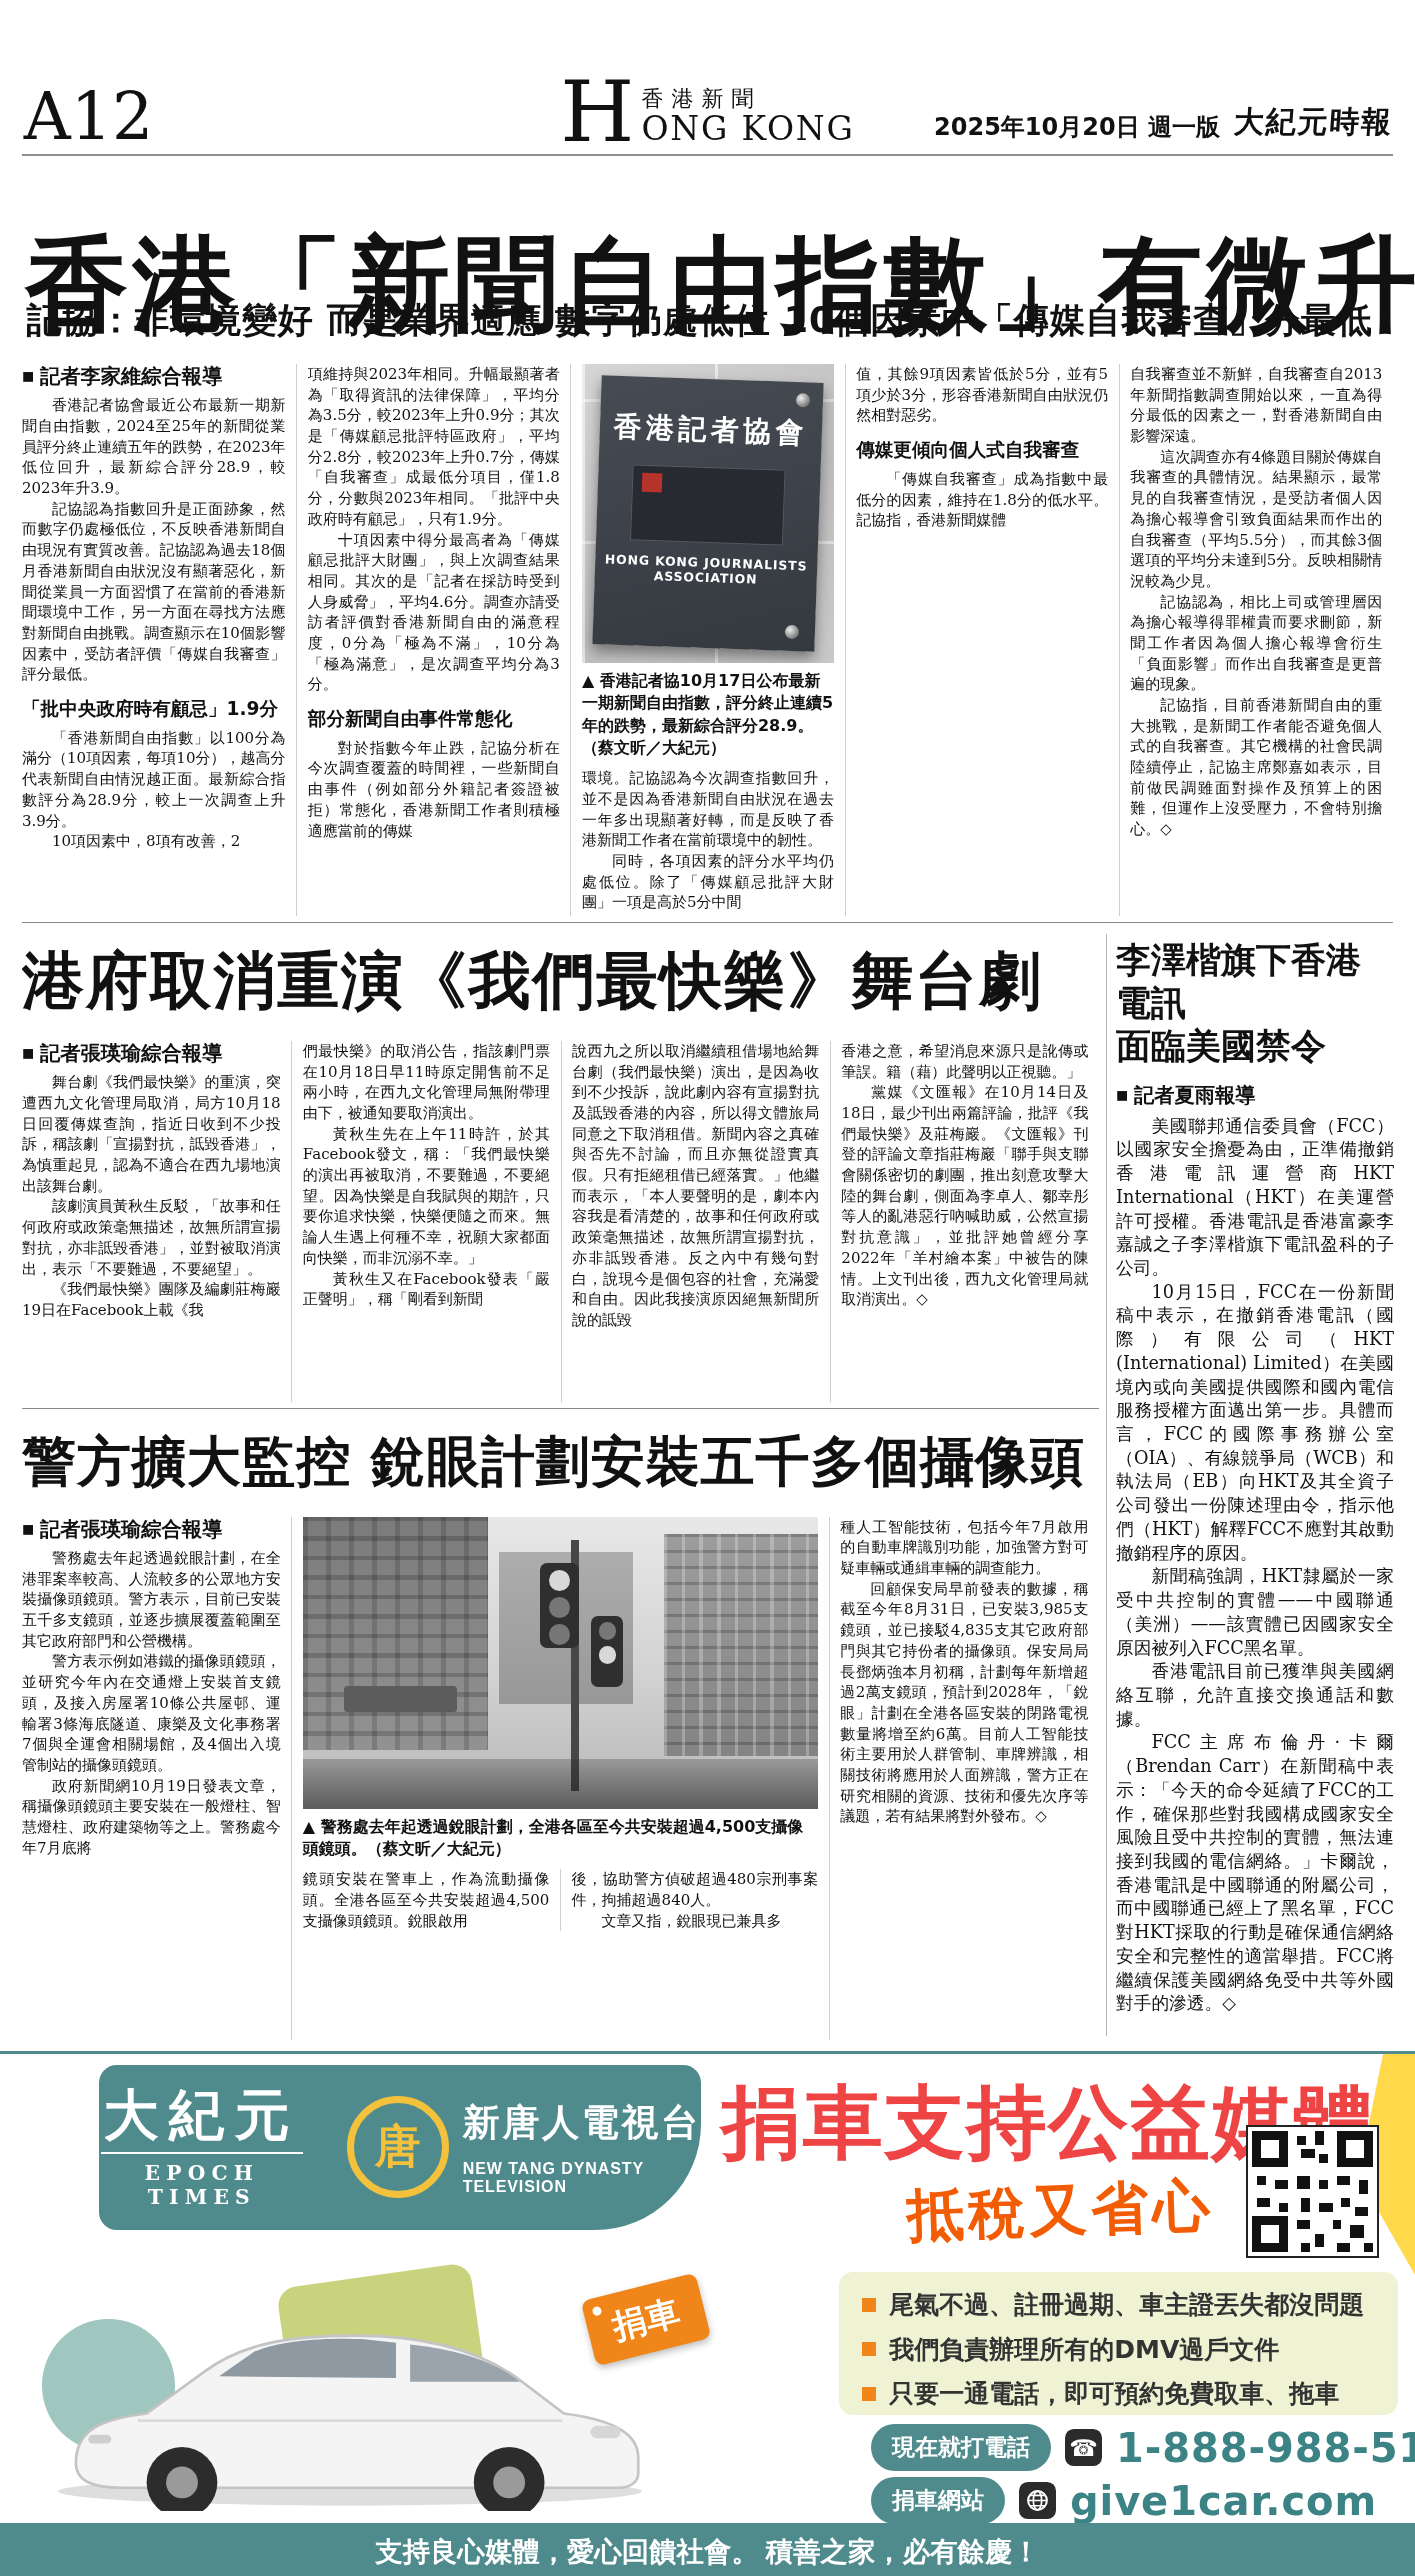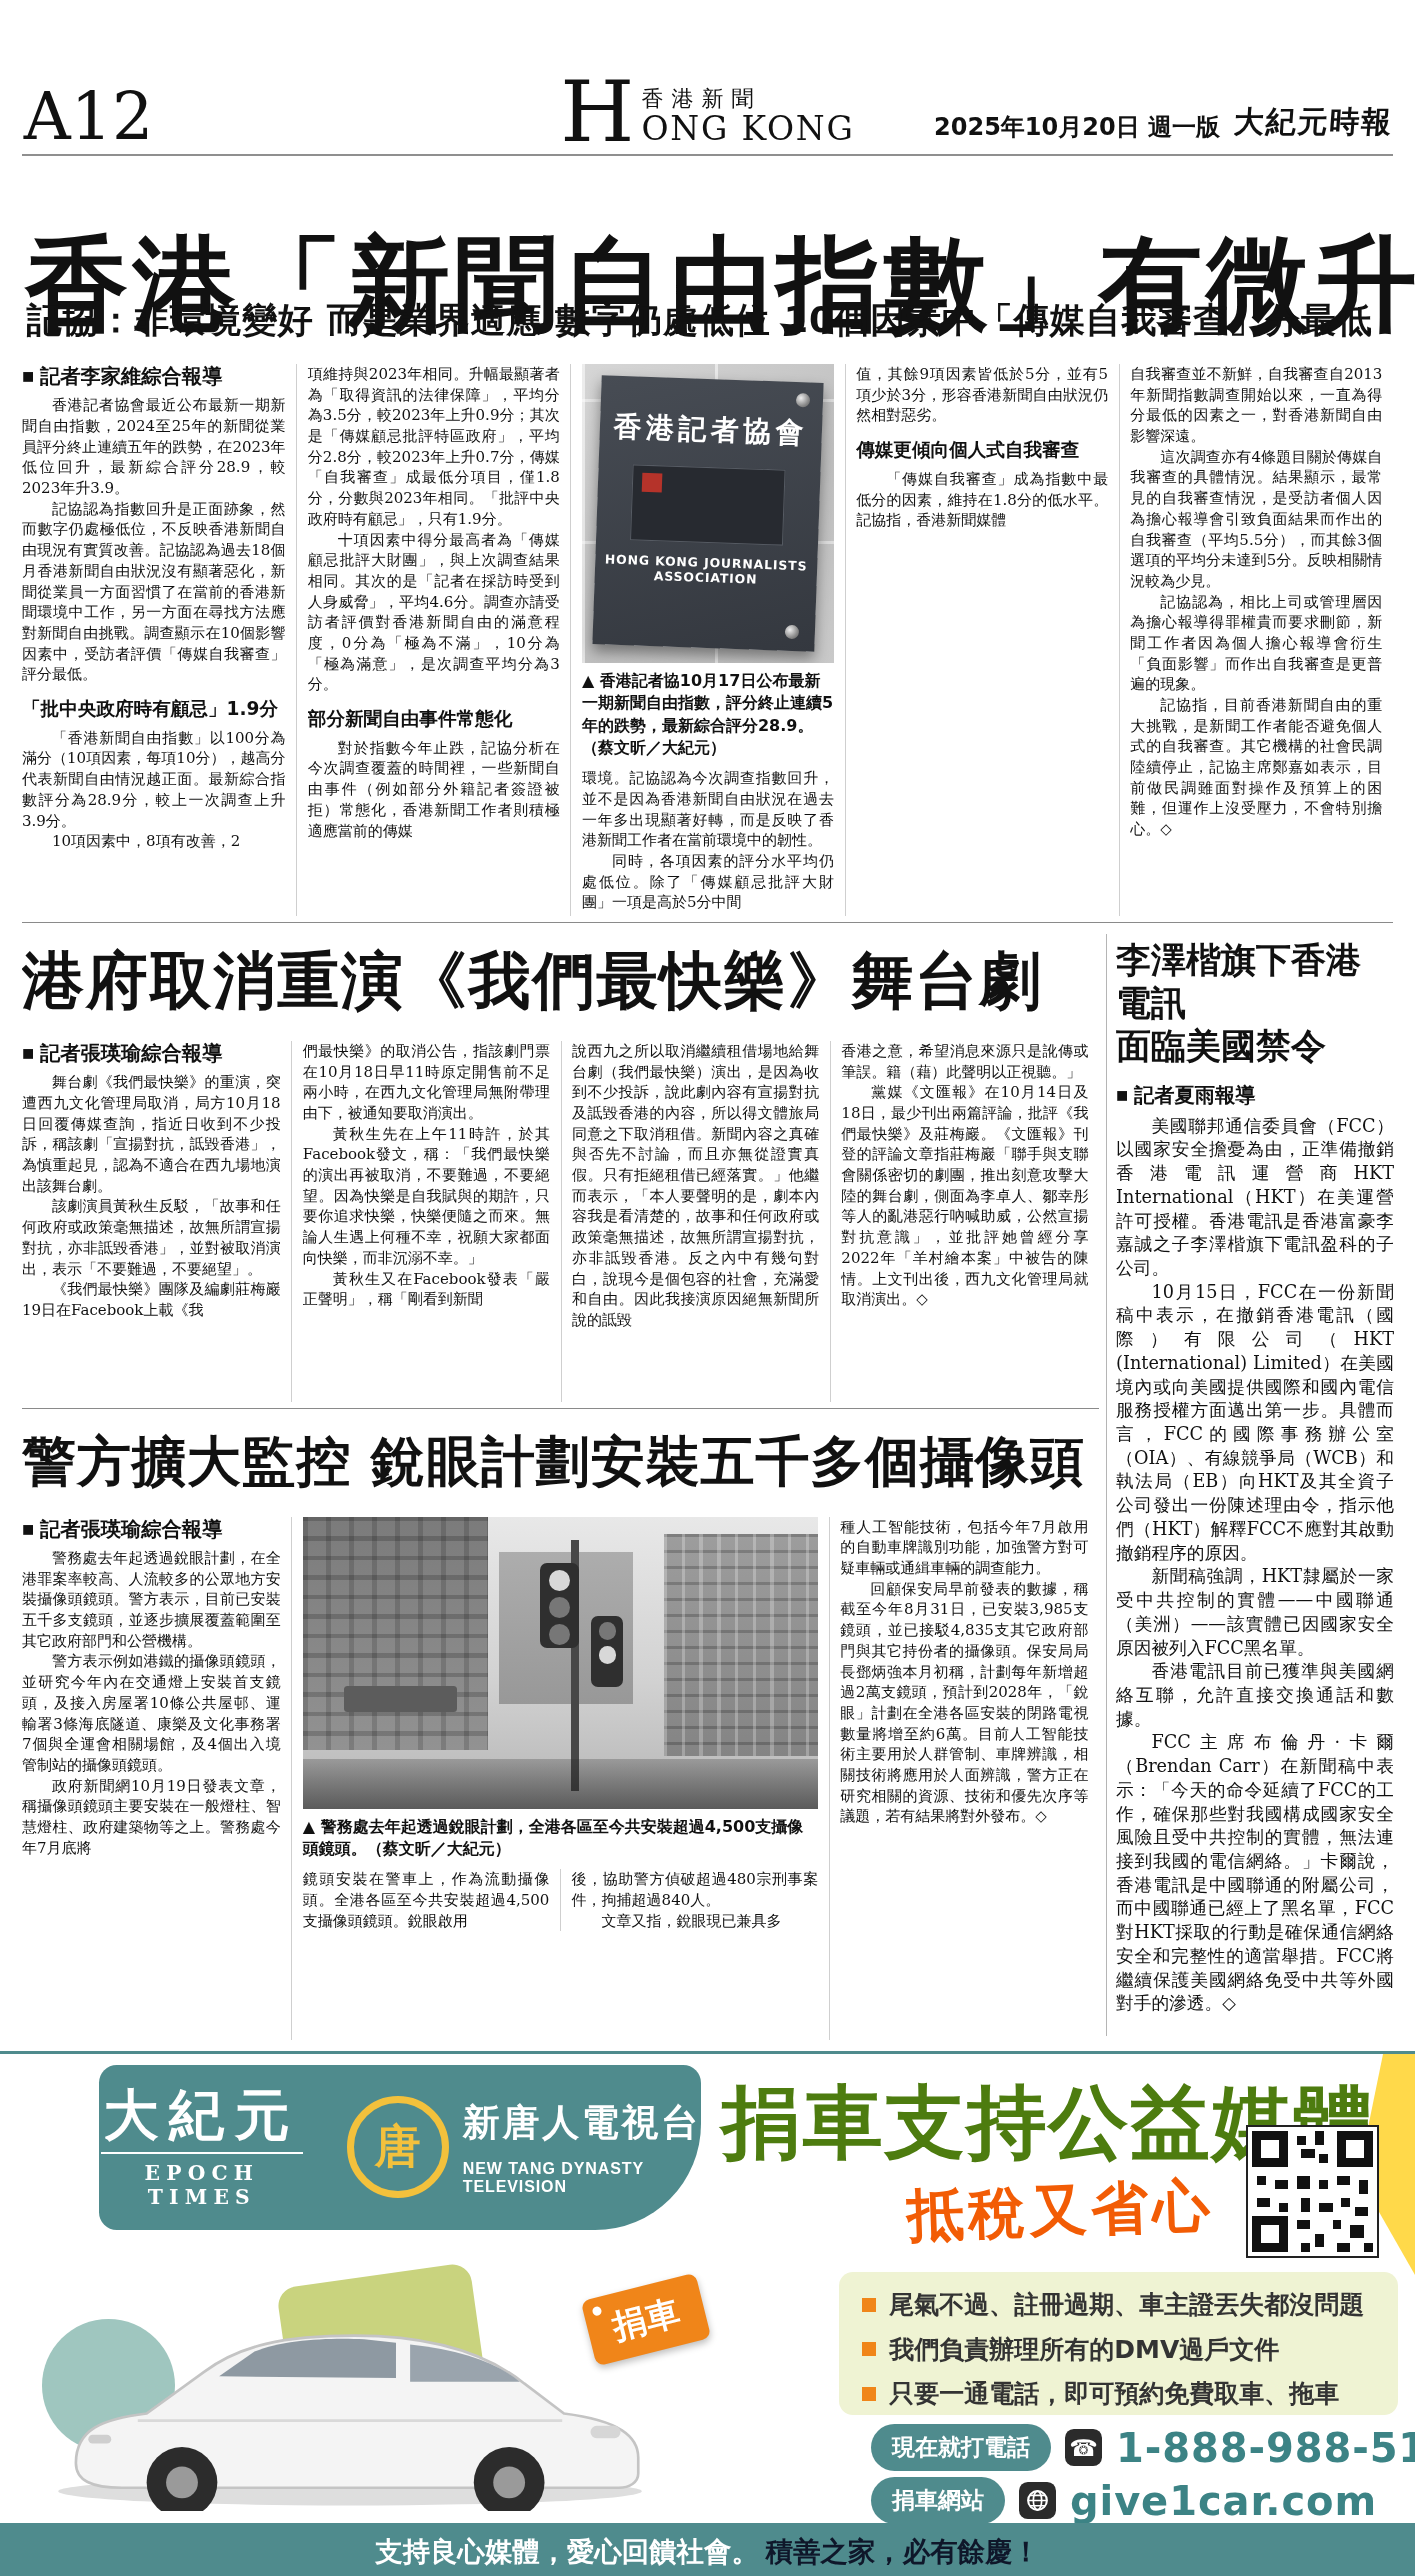--- a/index.html
+++ b/index.html
@@ -84,39 +84,39 @@
   .adBlob{position:absolute;left:99px;top:10.6px;width:602px;height:165px;background:#4f8b8d;border-radius:17.7px 17.7px 106px 17.7px;display:flex;align-items:center;justify-content:center;gap:42px;color:#fff;}
   .epoch{text-align:center;}
   .epochZh{font-weight:900;font-size:55px;letter-spacing:10.6px;line-height:1.1;}
   .epochLine{height:1.8px;background:#fff;margin:7px 1.8px;}
   .epochEn{font-weight:700;font-size:20.3px;letter-spacing:6.2px;}
   .ntd{display:flex;align-items:center;gap:14px;}
   .ntdRing{width:88px;height:88px;border:7px solid #f3c13c;border-radius:50%;display:flex;align-items:center;justify-content:center;flex:none;}
   .ntdChar{font-weight:900;font-size:46px;color:#f3c13c;}
   .ntdZh{font-weight:900;font-size:37px;letter-spacing:2.7px;}
   .ntdEn{font-family:Liberation Sans, sans-serif;font-weight:700;font-size:16px;letter-spacing:0.9px;margin-top:12px;}
-  .adHead{position:absolute;left:721px;top:16px;font-family:"DejaVu Sans","Liberation Sans",sans-serif;font-weight:900;font-size:80px;letter-spacing:1.8px;color:#4d7c0f;white-space:nowrap;}
+  .adHead{position:absolute;left:721px;top:16px;font-family:"DejaVu Sans","Liberation Sans",sans-serif;font-weight:900;font-size:80px;letter-spacing:1.8px;color:#ef4444;white-space:nowrap;}
   .adSlogan{position:absolute;left:907px;top:119px;font-family:"DejaVu Sans","Liberation Sans",sans-serif;font-weight:900;font-size:57px;color:#f25c05;letter-spacing:4.4px;transform:rotate(-2deg);white-space:nowrap;}
   .qr{position:absolute;left:1246px;top:71px;width:133px;height:133px;background:#fff;border:2.7px solid #222;box-sizing:border-box;}
   .decoYellow{position:absolute;right:0;top:0;width:71px;height:221px;background:#ffd94a;clip-path:polygon(100% 0,100% 100%,20% 55%,55% 0);}
   .decoGreen{position:absolute;left:283px;top:221px;width:195px;height:115px;background:#c9d37e;border-radius:19.5px;transform:rotate(-8deg);}
   .decoTeal{position:absolute;left:42px;top:265px;width:133px;height:133px;background:#9fc6bf;border-radius:50%;}
   .carBox{position:absolute;left:14px;top:216px;width:672px;height:241px;}
   .tag{position:absolute;left:587px;top:232px;background:#f08519;color:#fff;font-family:"DejaVu Sans","Liberation Sans",sans-serif;font-weight:900;font-size:34px;padding:10.6px 25px;border-radius:8.8px;transform:rotate(-14deg);box-shadow:0 3.5px 7px rgba(0,0,0,.25);}
   .tag::before{content:"";position:absolute;left:8.8px;top:8.8px;width:8.8px;height:8.8px;border-radius:50%;background:#fff;}
   .panel{position:absolute;left:839px;top:218px;width:559px;height:143px;background:#eff3d3;border-radius:14px;padding:16px 23px;box-sizing:border-box;}
   .bullet{display:flex;align-items:center;gap:13.3px;font-family:"DejaVu Sans","Liberation Sans",sans-serif;font-weight:800;font-size:25px;color:#333;margin-bottom:11.5px;white-space:nowrap;}
   .sq{width:14px;height:14px;background:#f08519;flex:none;}
   .rowPhone{position:absolute;left:871px;top:370px;display:flex;align-items:center;gap:14px;}
   .rowWeb{position:absolute;left:871px;top:423px;display:flex;align-items:center;gap:14px;}
   .pill{background:#4f8b8d;color:#fff;font-family:"DejaVu Sans","Liberation Sans",sans-serif;font-weight:800;font-size:23px;padding:8px 21px;border-radius:26.5px;white-space:nowrap;}
   .micon{width:37px;height:37px;border-radius:8.8px;background:#2b2b2b;color:#fff;display:flex;align-items:center;justify-content:center;font-size:23px;flex:none;}
   .bigNum{font-family:"DejaVu Sans","Liberation Sans",sans-serif;font-weight:900;font-size:40px;color:#3c8385;letter-spacing:0.9px;white-space:nowrap;}
   .adBar{position:absolute;left:0;top:469px;width:1415px;height:57px;background:#4f8b8d;display:flex;align-items:center;justify-content:center;gap:7px;font-family:"DejaVu Sans","Liberation Sans",sans-serif;font-weight:800;font-size:27.4px;color:#fff;}
-  .adBar .accent{color:#0f172a;}
+  .adBar .accent{color:#ffffff;}
 </style>
 </head>
 <body>
 
 <div>
 
   <header class="hdr">
     <div class="pageno">A12</div>
     <div class="masthead">
       <span class="bigH">H</span>

